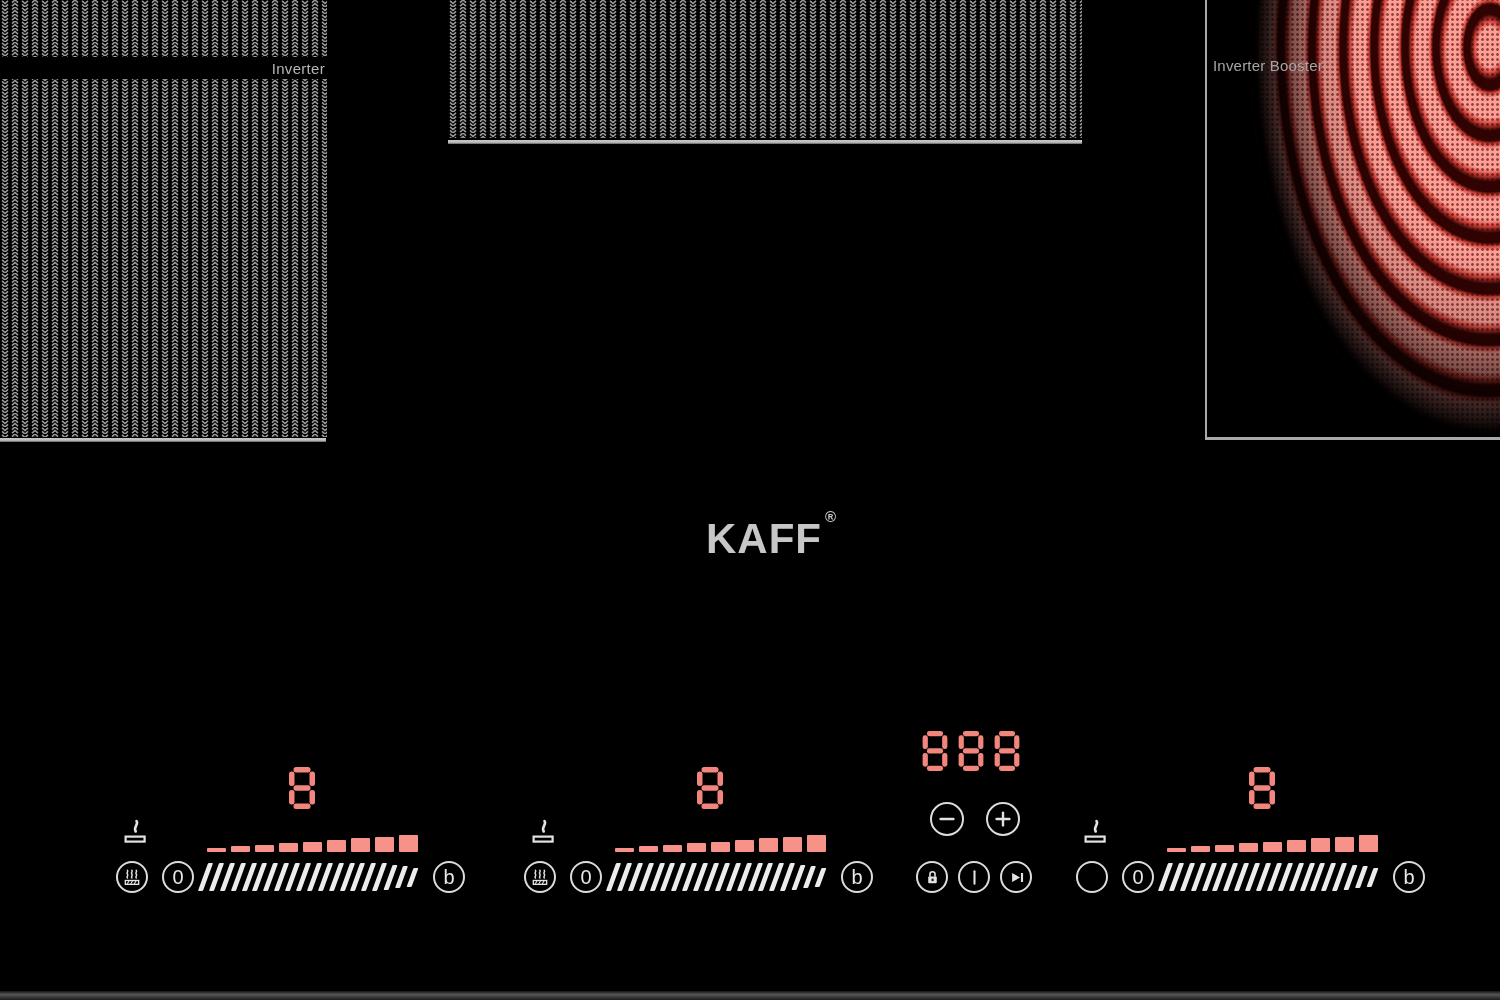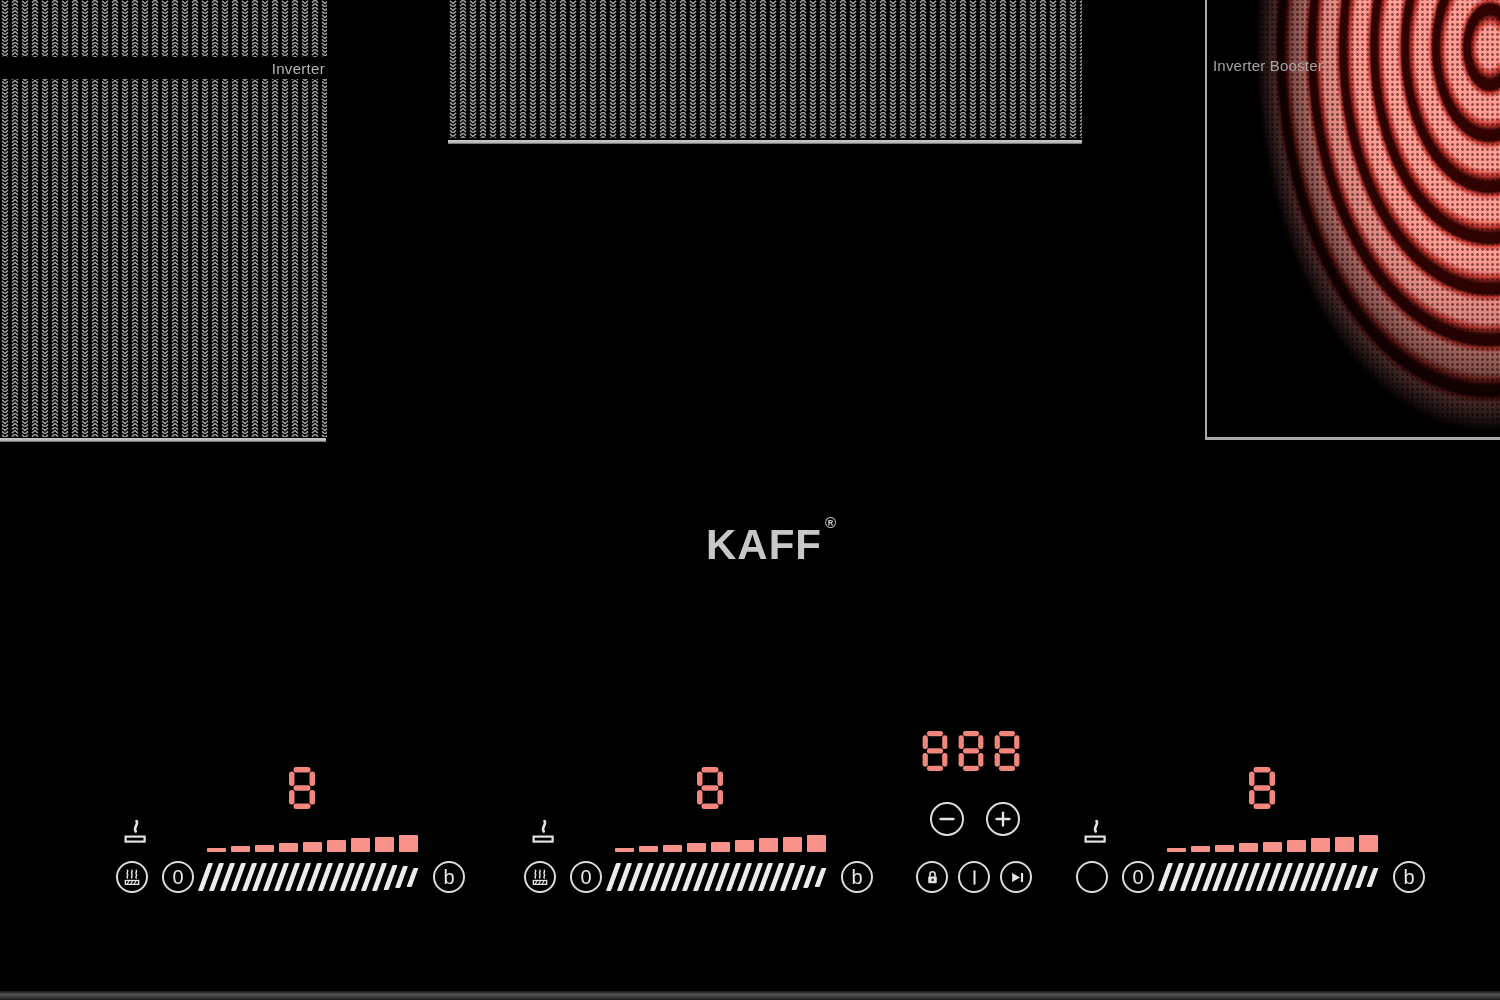--- a/index.html
+++ b/index.html
@@ -34,21 +34,21 @@
         var(--glow-bright,#ff9e95) 31px);}
   .coil::before{content:'';position:absolute;inset:0;border-radius:50%;
       background-image:radial-gradient(rgba(55,2,0,.55) 1px, rgba(0,0,0,0) 1.7px);
       background-size:5px 5px;}
   .coil::after{content:'';position:absolute;inset:0;border-radius:50%;
       background:radial-gradient(farthest-side, rgba(0,0,0,0) 52%, rgba(0,0,0,.15) 70%,
                  rgba(0,0,0,.6) 86%, #000 98%);}
 
   
   .logo{position:absolute;left:706px;top:510px;color:var(--logo-gray,#c7c7c7);
-      font-size:42px;font-weight:bold;letter-spacing:1px;line-height:58px;}
+      font-size:42px;font-weight:bold;letter-spacing:1px;line-height:45px;}
   .logo sup{font-size:15px;font-weight:bold;position:relative;top:-16px;margin-left:3px;}
 
   
   .zone{position:absolute;top:720px;width:370px;height:185px;}
   .sseg-display{position:absolute;left:179px;top:47px;display:flex;}
   .timer-display{position:absolute;left:32px;top:31px;display:flex;}
   .sseg{width:26px;height:42px;display:block;}
   .timer-display .sseg{width:26px;height:40px;margin-right:10px;}
   .residual{position:absolute;left:14px;top:99px;width:22px;height:26px;}
   .bars{position:absolute;left:97px;top:112px;width:222px;height:20px;

